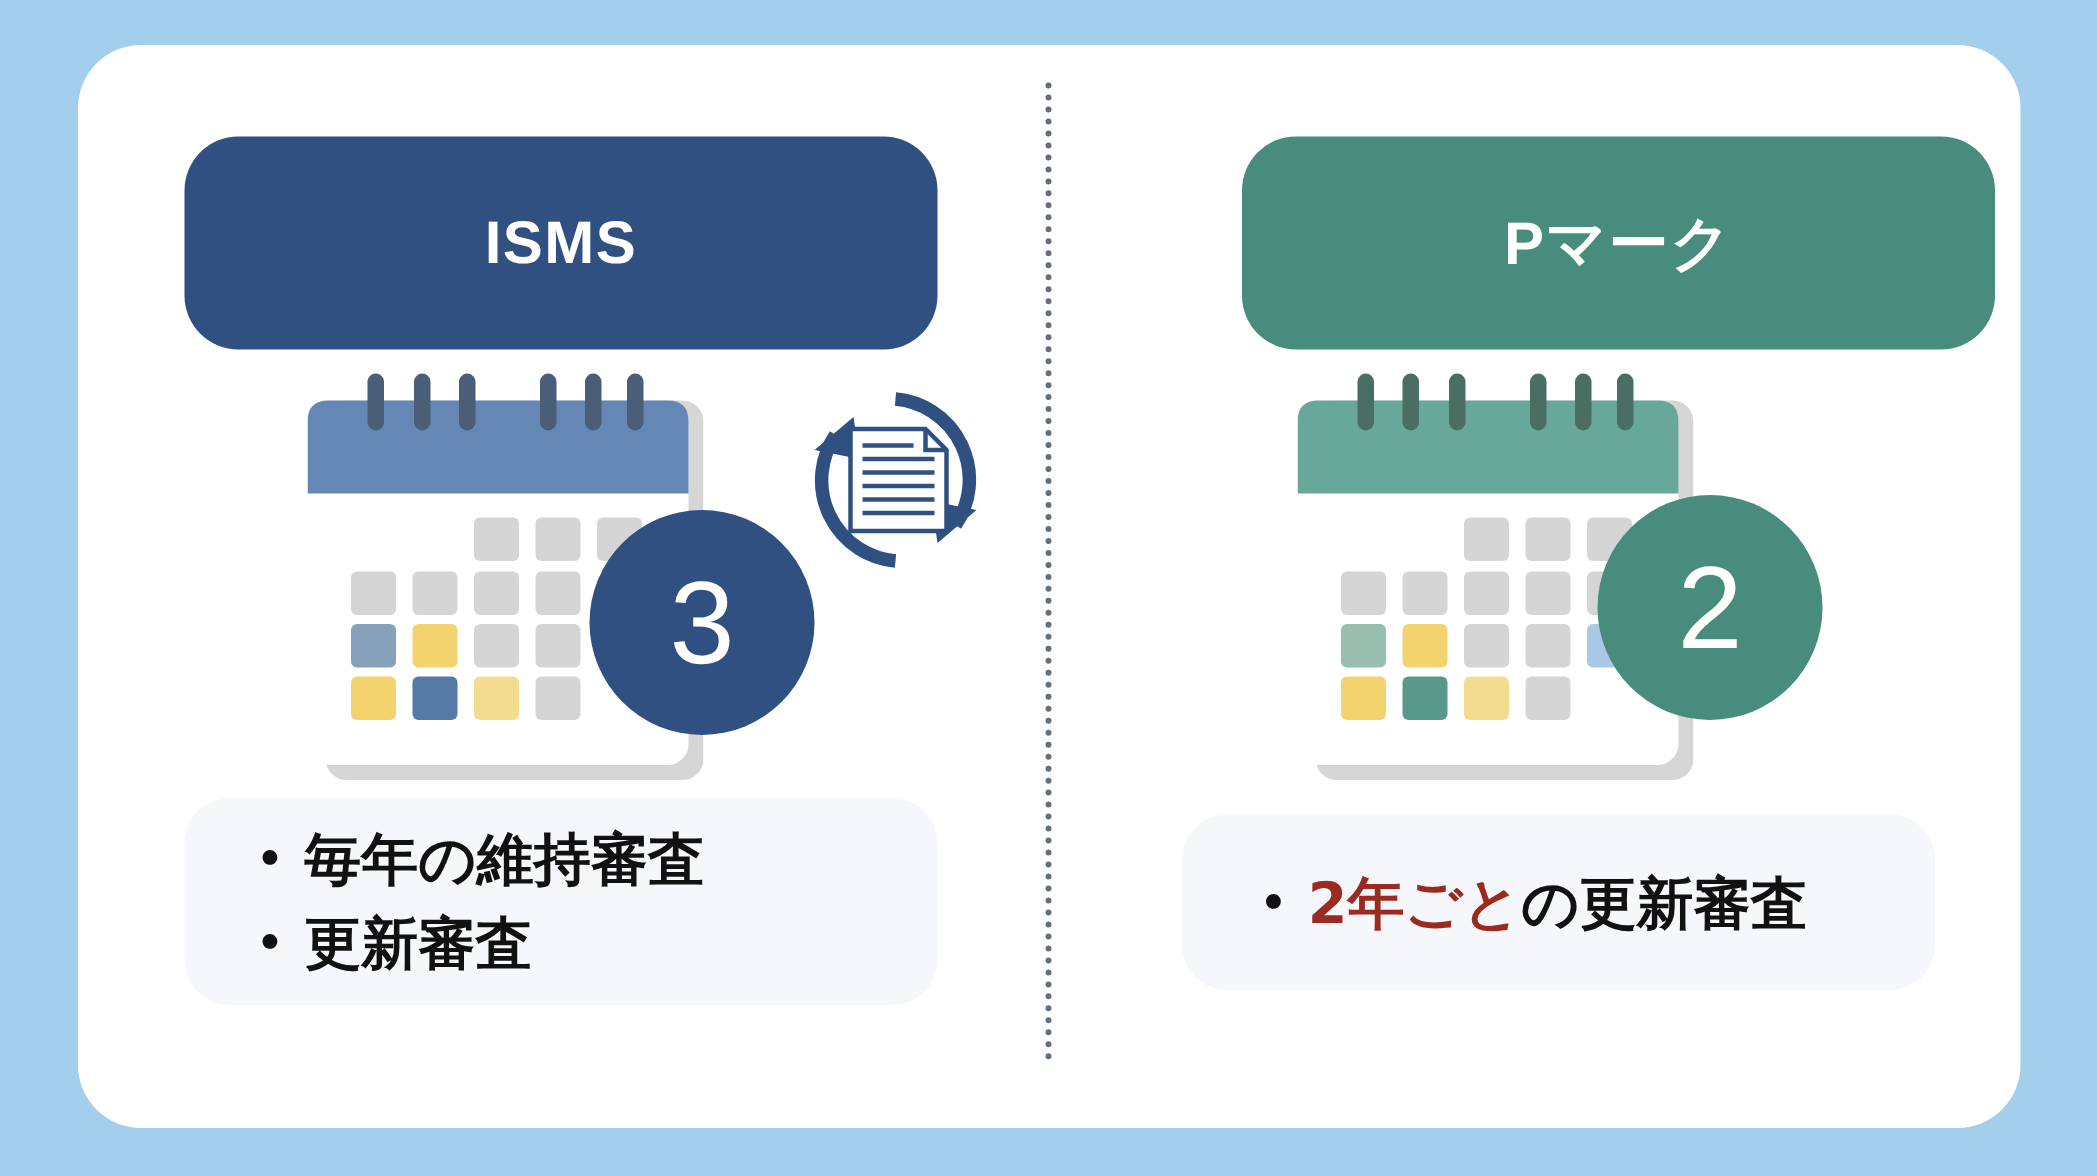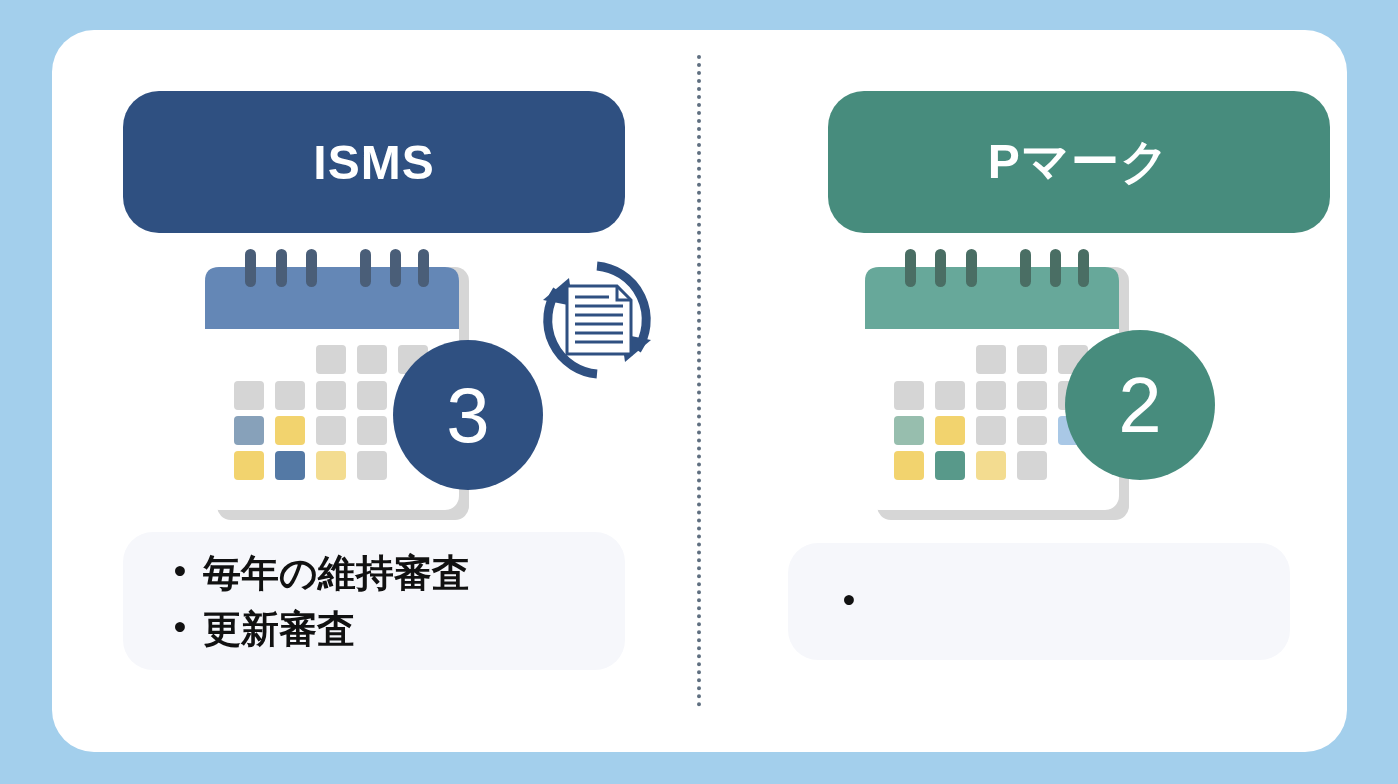--- a/index.html
+++ b/index.html
@@ -11,21 +11,21 @@
     position:absolute; left:52px; top:30px; width:1295px; height:722px;
     background:#FFFFFF; border-radius:42px;
   }
   .divider {
     position:absolute; left:697px; top:55px; width:0; height:652px;
     border-left:4px dotted #5F6F80;
   }
   .header {
     position:absolute; top:91px; width:502px; height:142px; border-radius:36px;
     display:flex; align-items:center; justify-content:center;
-    color:#FFFFFF; font-weight:bold; font-size:48px; letter-spacing:1px;
+    color:#FFFFFF; font-weight:bold; font-size:40px; letter-spacing:1px;
     font-family:"Liberation Sans","DejaVu Sans",sans-serif;
   }
   .header.isms { left:123px; background:#2F5081; }
   .header.pmark { left:828px; background:#478C7D; }
 
   .cal { position:absolute; width:264px; height:275px; }
   .cal.left { left:205px; top:245px; }
   .cal.right { left:865px; top:245px; }
 
   .badge {
@@ -161,14 +161,16 @@
   <rect x="111" y="206" width="30" height="29" rx="4" fill="#F3DC90"></rect>
 </svg>
 
 <div class="badge pmark">
   <span>2</span>
 </div>
 
 <div class="textbox pmark">
   <div class="line">
     <span class="bullet">•</span>
+    <span class="red">2年ごと</span>
+    <span>の更新審査</span>
   </div>
 </div>
 
 </body></html>

